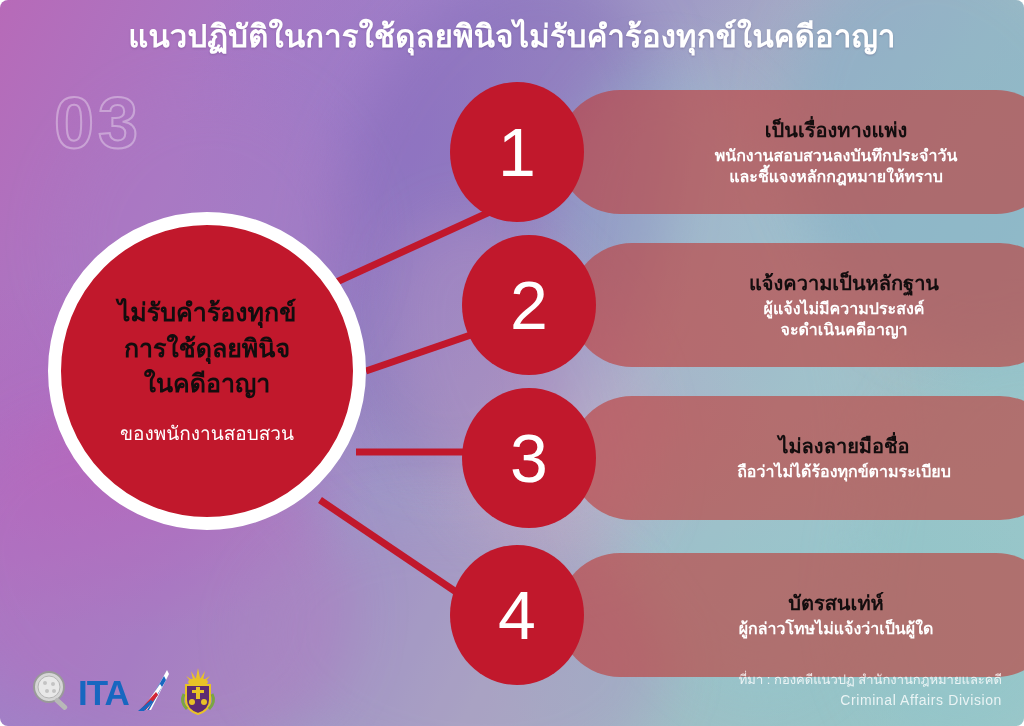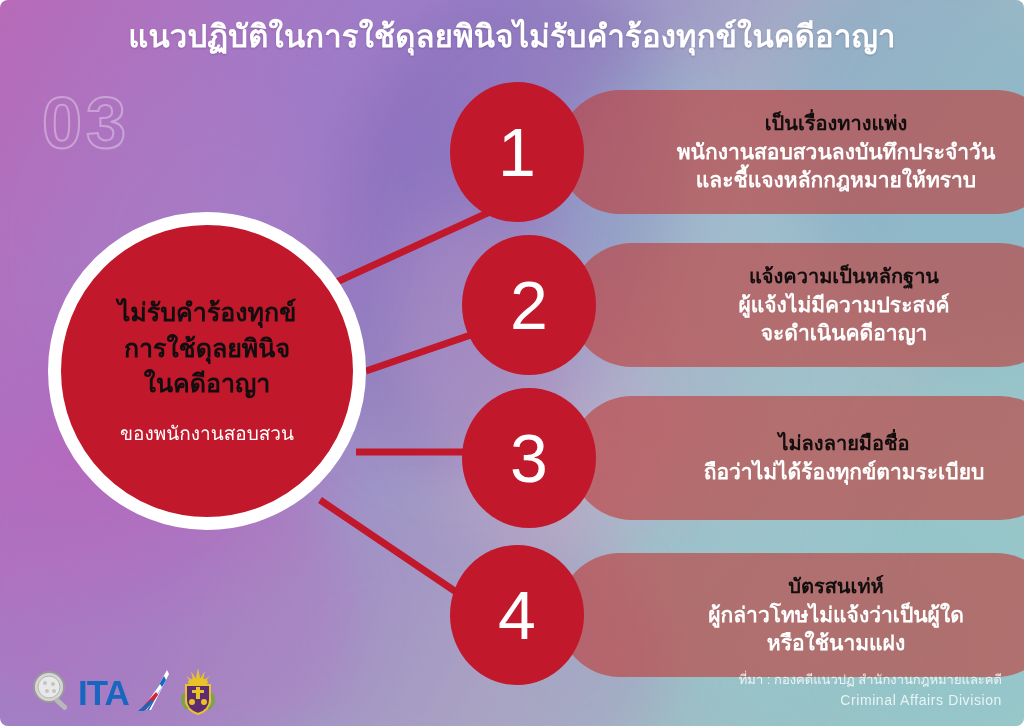--- a/index.html
+++ b/index.html
@@ -53,21 +53,21 @@
     font-weight: bold;
     letter-spacing: 0.2px;
     line-height: 1.25;
     text-shadow: 0 1px 2px rgba(60,30,80,0.25);
     white-space: nowrap;
   }
 
   
   #watermark {
     position: absolute;
-    left: 42px; top: 82px;
+    left: 54px; top: 82px;
     font-size: 72px;
     font-weight: bold;
     letter-spacing: 4px;
     color: transparent;
     -webkit-text-stroke: 2px rgba(255,255,255,0.40);
     opacity: 0.85;
     user-select: none;
   }
 
   
@@ -122,21 +122,21 @@
   }
   .item .pill .head {
     color: #130d0e;
     font-size: 20px;
     font-weight: bold;
     line-height: 1.3;
     margin-bottom: 2px;
   }
   .item .pill .body {
     color: #ffffff;
-    font-size: 21px;
+    font-size: 16px;
     font-weight: bold;
     line-height: 1.34;
   }
   .item .bubble {
     position: absolute;
     left: 0; top: 0;
     width: 134px; height: 140px;
     border-radius: 50%;
     background: #c1182c;
     display: flex;
@@ -242,21 +242,20 @@
       <div class="head">ไม่ลงลายมือชื่อ</div>
       <div class="body">ถือว่าไม่ได้ร้องทุกข์ตามระเบียบ</div>
     </div>
     <div class="bubble">3</div>
   </div>
 
   <div class="item" id="item-4">
     <div class="pill">
       <div class="head">บัตรสนเท่ห์</div>
       <div class="body">ผู้กล่าวโทษไม่แจ้งว่าเป็นผู้ใด</div>
-      <div class="body">หรือใช้นามแฝง</div>
     </div>
     <div class="bubble">4</div>
   </div>
 
   <div id="logos">
 
     <svg width="46" height="48" viewBox="0 0 46 48">
       <circle cx="21" cy="19" r="15" fill="#d6d6d6" stroke="#9a9a9a" stroke-width="2"></circle>
       <circle cx="21" cy="19" r="11" fill="#e8e8e8" stroke="#b5b5b5" stroke-width="1"></circle>
       <circle cx="17" cy="15" r="2" fill="#c3c3c3"></circle>

